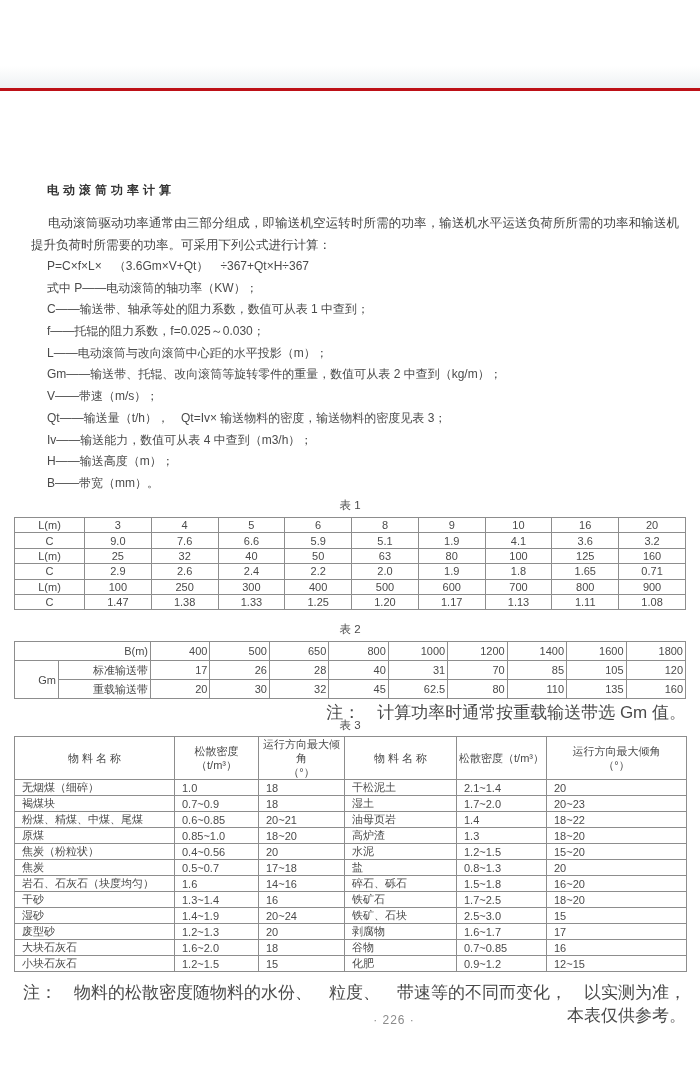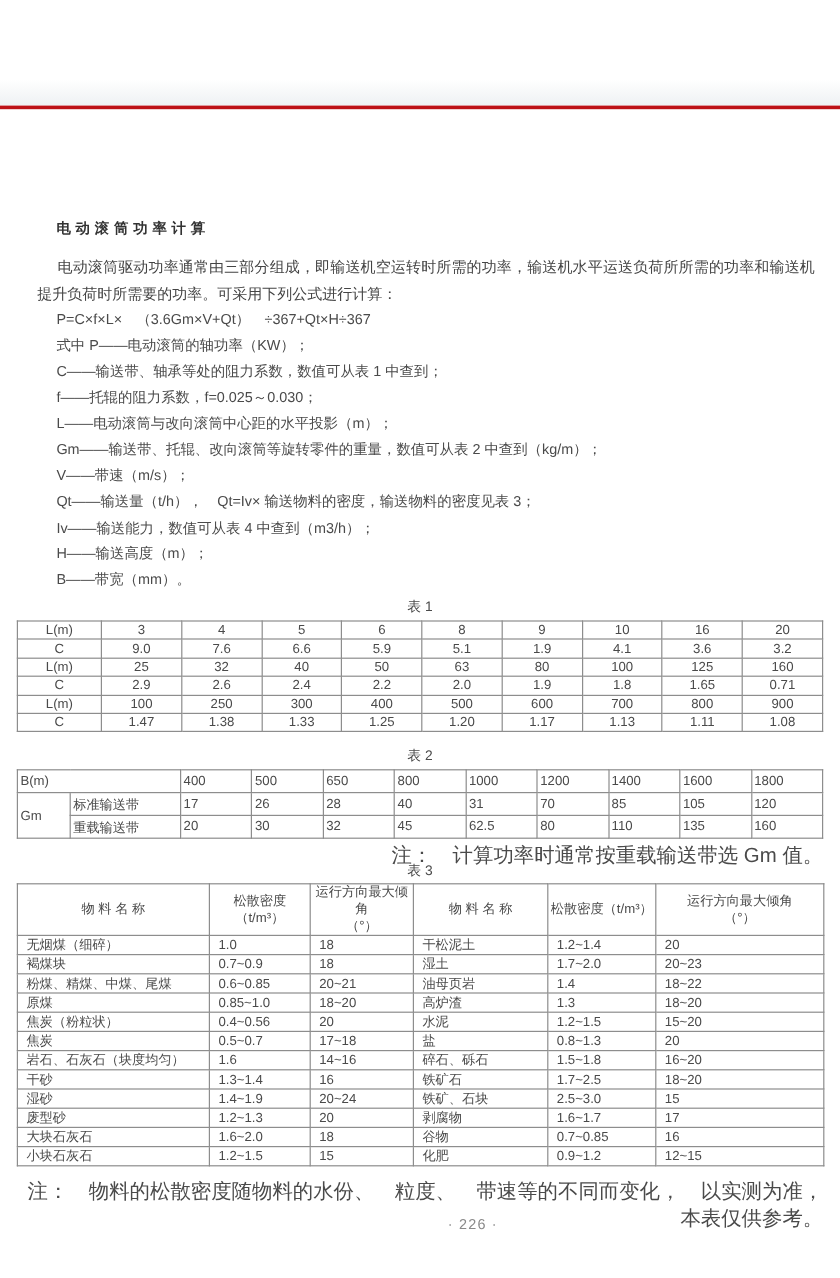--- a/index.html
+++ b/index.html
@@ -35,21 +35,21 @@
 
   table{border-collapse:collapse;table-layout:fixed;position:absolute;left:14px;
     font-size:11px;color:#4a4a4a;background:#fff;}
   td,th{border:1px solid #8d8d8d;font-weight:normal;vertical-align:middle;
     overflow:hidden;white-space:nowrap;}
 
   #table1{top:517px;width:672px;}
   #table1 td{height:14.4px;text-align:center;padding:0 2px;}
 
   #table2{top:641px;width:672px;}
-  #table2 td{height:18px;text-align:left;padding:0 2px;}
+  #table2 td{height:18px;text-align:right;padding:0 2px;}
 
   .tbl-note{position:absolute;width:672px;left:14px;text-align:right;
     font-size:17px;color:#4a4a4a;}
   .note2{top:701px;} .note3{top:981px;}
 
   #table3{top:736px;width:672px;}
   #table3 th{height:35px;text-align:center;white-space:pre-line;line-height:14px;padding:0 2px;}
   #table3 td{height:14.6px;text-align:left;padding:0 7px;}
 
   .page-number{position:absolute;left:0;top:1013px;width:700px;text-align:center;
@@ -249,21 +249,21 @@
         <th>运行方向最大倾角
 （°）</th>
       </tr>
     </thead>
   <tbody>
       <tr>
         <td>无烟煤（细碎）</td>
         <td>1.0</td>
         <td>18</td>
         <td>干松泥土</td>
-        <td>1.2~1.4</td>
+        <td>2.1~1.4</td>
         <td>20</td>
       </tr>
       <tr>
         <td>褐煤块</td>
         <td>0.7~0.9</td>
         <td>18</td>
         <td>湿土</td>
         <td>1.7~2.0</td>
         <td>20~23</td>
       </tr>

